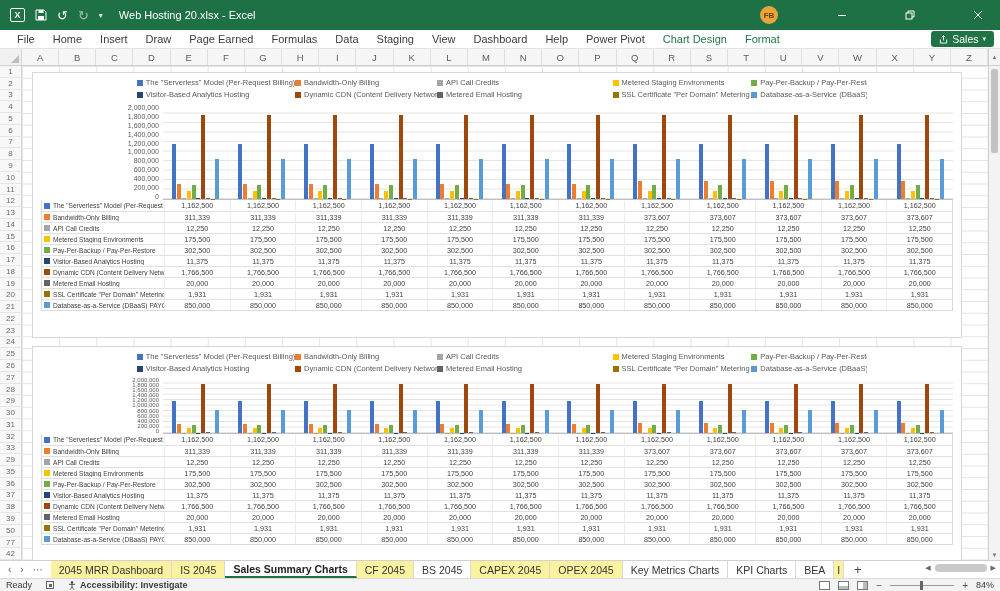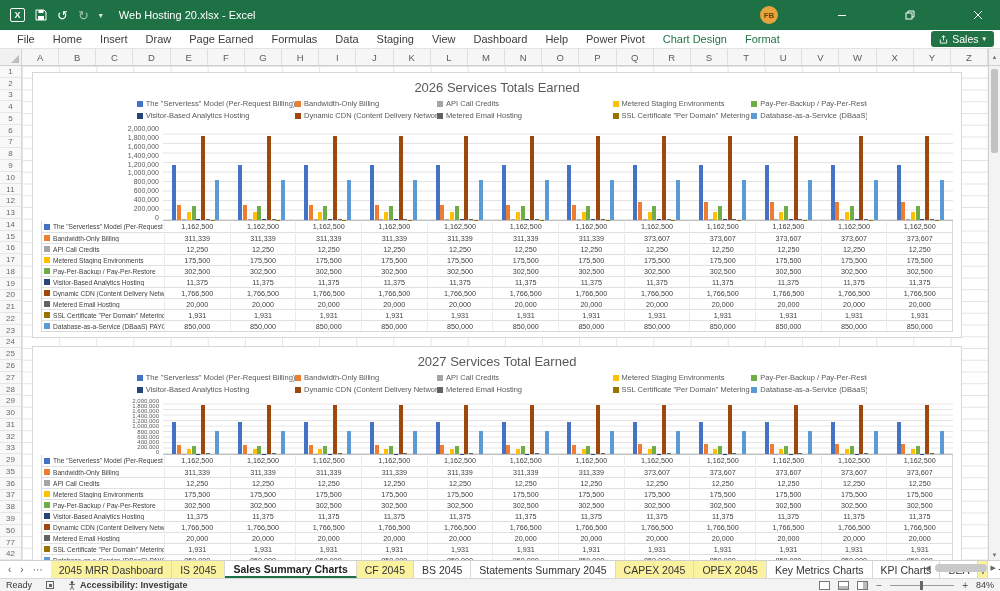--- a/index.html
+++ b/index.html
@@ -246,21 +246,20 @@
       <div class="rownum">36</div>
       <div class="rownum">37</div>
       <div class="rownum">38</div>
       <div class="rownum">39</div>
       <div class="rownum">50</div>
       <div class="rownum">77</div>
       <div class="rownum">42</div>
     </div>
   <div class="sheet">
     <div class="chartbox" id="chart0">
-        <div class="c-title">2026 Services Totals Earned</div>
         <div class="legend">
           <div class="litem">
             <span class="lswatch" style="background: rgb(68, 114, 196);"></span>
             <span>The "Serverless" Model (Per-Request Billing)</span>
           </div>
           <div class="litem">
             <span class="lswatch" style="background: rgb(237, 125, 49);"></span>
             <span>Bandwidth-Only Billing</span>
           </div>
           <div class="litem">
@@ -634,21 +633,20 @@
             <div class="tcell">850,000</div>
             <div class="tcell">850,000</div>
             <div class="tcell">850,000</div>
             <div class="tcell">850,000</div>
             <div class="tcell">850,000</div>
             <div class="tcell">850,000</div>
           </div>
         </div>
       </div>
     <div class="chartbox" id="chart1">
-        <div class="c-title">2027 Services Total Earned</div>
         <div class="legend">
           <div class="litem">
             <span class="lswatch" style="background: rgb(68, 114, 196);"></span>
             <span>The "Serverless" Model (Per-Request Billing)</span>
           </div>
           <div class="litem">
             <span class="lswatch" style="background: rgb(237, 125, 49);"></span>
             <span>Bandwidth-Only Billing</span>
           </div>
           <div class="litem">
@@ -1040,21 +1038,20 @@
     <span>‹</span>
     <span>›</span>
     <span>⋯</span>
   </div>
   <div id="sheet-tabs" style="display:flex; align-items:stretch;">
       <div class="stab hl">2045 MRR Dashboard</div>
       <div class="stab hl">IS 2045</div>
       <div class="stab active">Sales Summary Charts</div>
       <div class="stab hl">CF 2045</div>
       <div class="stab">BS 2045</div>
-      <div class="stab">Statements Summary 2045</div>
       <div class="stab hl">CAPEX 2045</div>
       <div class="stab hl">OPEX 2045</div>
       <div class="stab">Key Metrics Charts</div>
       <div class="stab">KPI Charts</div>
       <div class="stab">BEA</div>
       <div class="stab partial">I</div>
     </div>
   <div class="tab-end">
     <span style="font-size:13px;">+</span>
 

